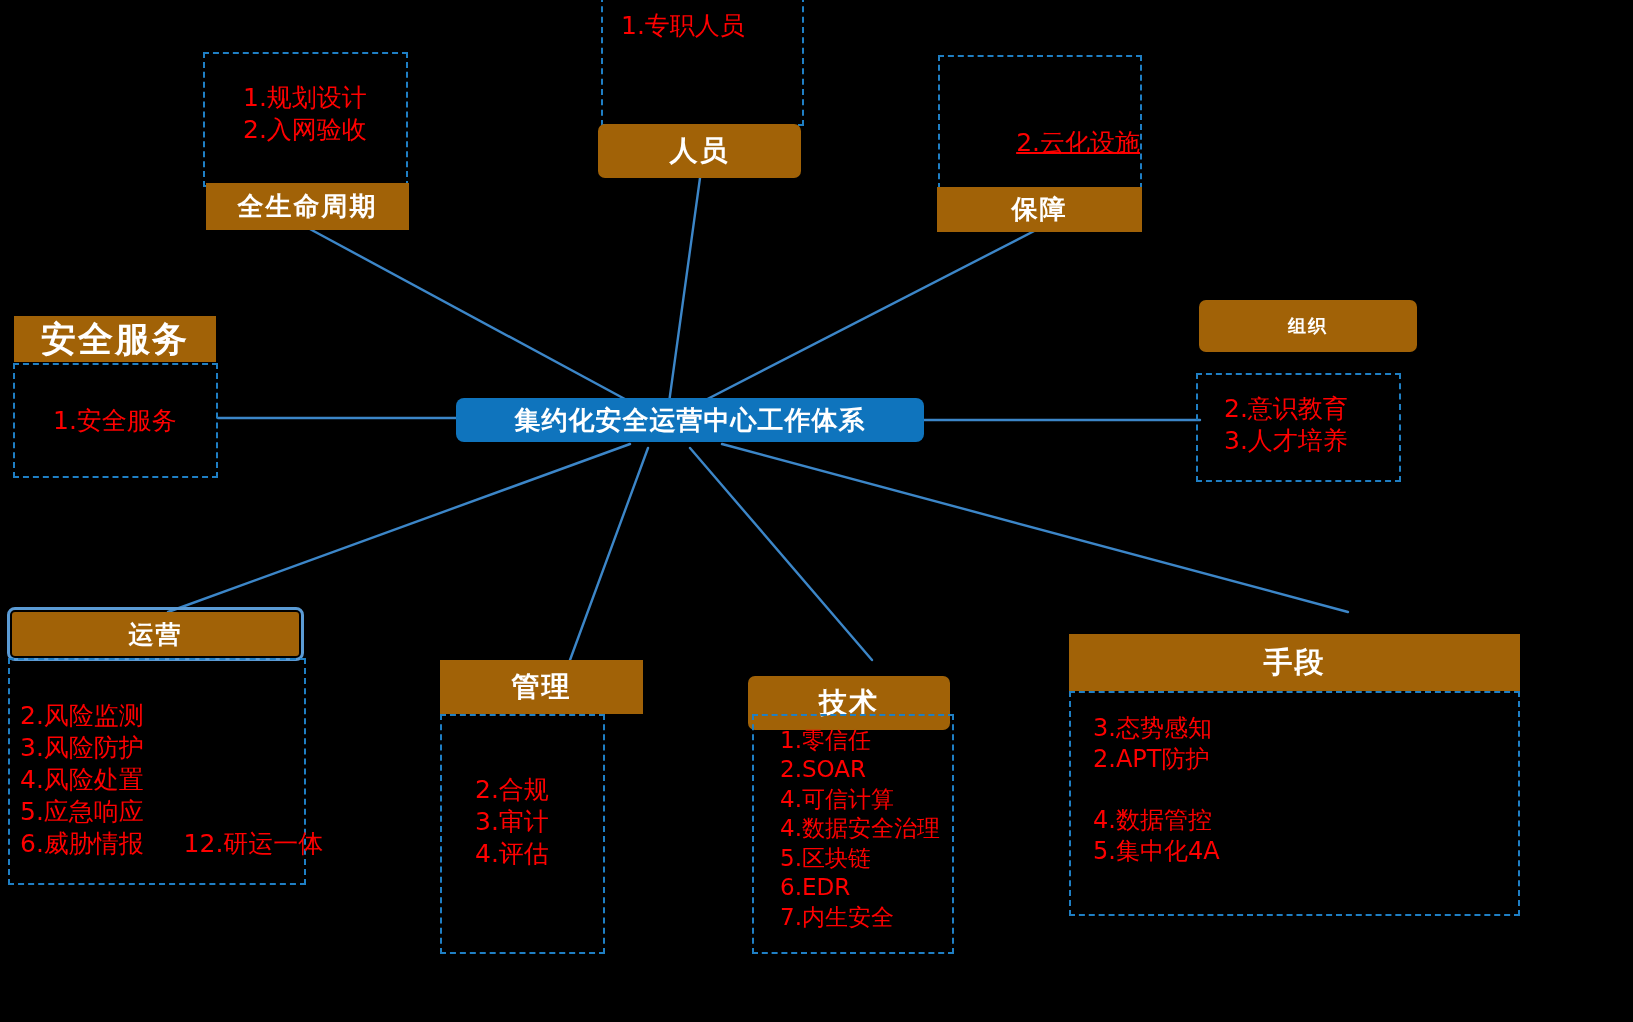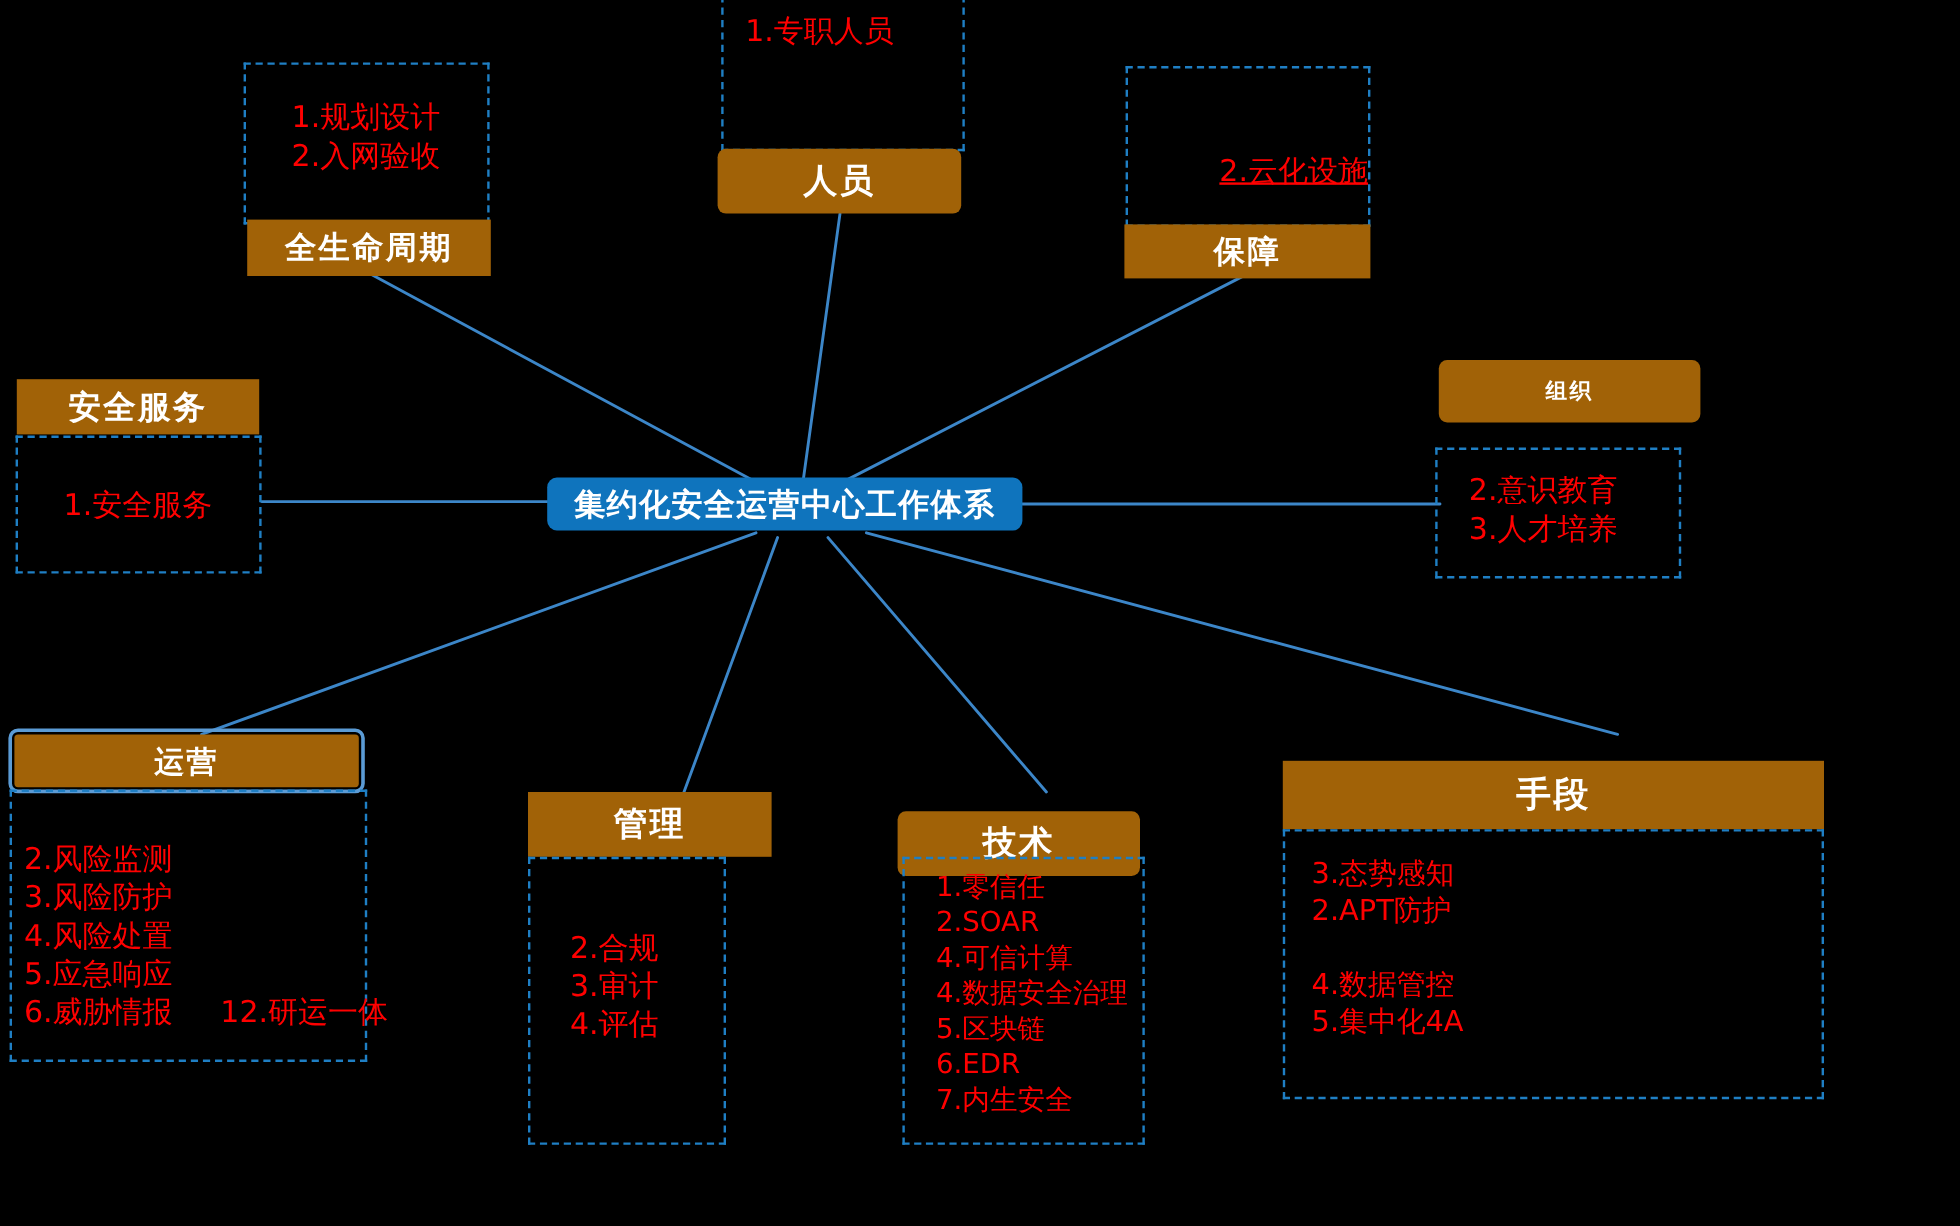--- a/index.html
+++ b/index.html
@@ -46,21 +46,21 @@
   }
   .panel .line{
     line-height:1.28;
     white-space:pre;
   }
   .u{text-decoration:underline;text-decoration-thickness:2px;text-align:right;}
 
   
   #center-node{
     position:absolute;
-    left:456px;top:398px;width:396px;height:44px;
+    left:456px;top:398px;width:468px;height:44px;
     background:#0f74bd;border-radius:8px;
     display:flex;align-items:center;justify-content:center;
     color:#fff;font-weight:bold;font-size:26px;letter-spacing:1px;
     white-space:nowrap;
   }
 </style>
 </head>
 <body>
 
 <div id="stage">
@@ -132,21 +132,21 @@
     </div>
     <div class="panel" style="left:1196px;top:373px;width:205px;height:109px;">
       <div class="lines" style="top:18px;left:26px;font-size:25px;">
         <div class="line">2.意识教育</div>
         <div class="line">3.人才培养</div>
       </div>
     </div>
   </div>
 
   <div class="node">
-    <div class="titlebar" style="left:14px;top:316px;width:202px;height:46px;font-size:27px;">
+    <div class="titlebar" style="left:14px;top:316px;width:202px;height:46px;font-size:35px;">
       <span>安全服务</span>
     </div>
     <div class="panel" style="left:13px;top:363px;width:205px;height:115px;">
       <div class="lines" style="top:40px;left:38px;font-size:25px;">
         <div class="line">1.安全服务</div>
       </div>
     </div>
   </div>
 
   <div class="node">

